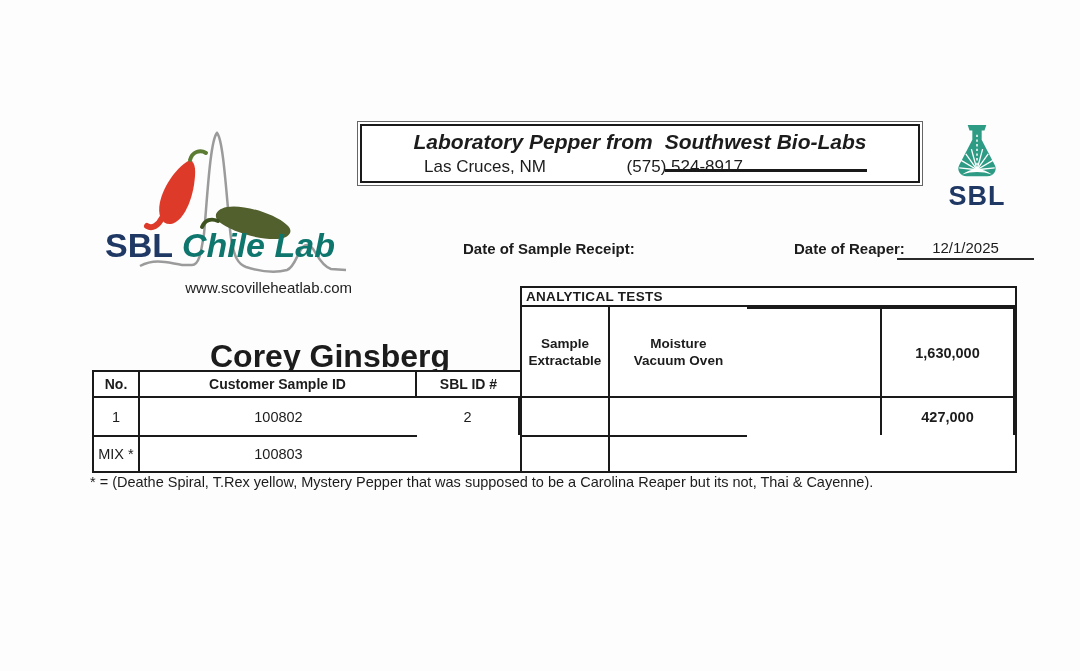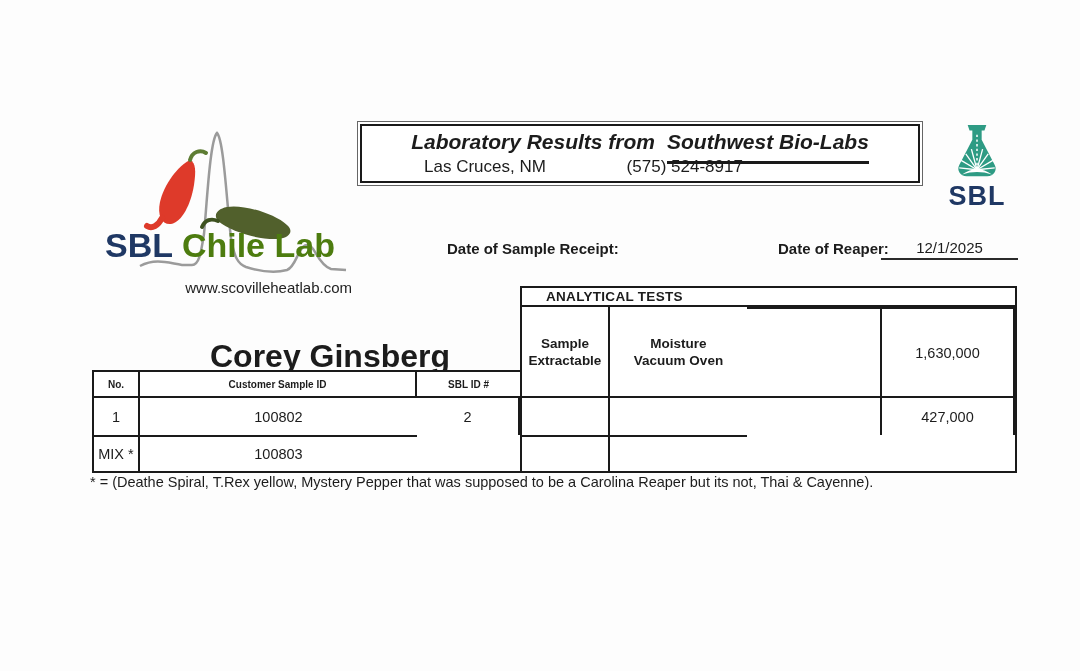--- a/index.html
+++ b/index.html
@@ -12,56 +12,56 @@
   }
 
   
   .chile-logo-svg { position:absolute; left:138px; top:126px; width:210px; height:152px; }
   .chile-wordmark {
     position:absolute; left:88px; top:226px; width:264px;
     text-align:center; font-size:34px; font-weight:bold; letter-spacing:0px;
     white-space:nowrap;
   }
   .wm-sbl   { color:#1F3864; }
-  .wm-chile { color:#4d7c0f; }
+  .wm-chile { color:#0f766e;font-style:italic; }
   .brand-site {
     position:absolute; left:88px; top:279px; width:264px;
     text-align:right; font-size:15px; color:#222;
   }
 
   
   .header-box {
     position:absolute; left:357px; top:121px; width:566px; height:65px;
     border:1px solid #666; padding:2px; background:#fff;
   }
   .header-box-inner {
     width:100%; height:100%; border:2px solid #1a1a1a;
     text-align:center;
   }
   .hb-title {
     margin-top:4px; font-size:21px; font-weight:bold; font-style:italic;
     white-space:nowrap;
   }
   .hb-title .lab-name {
     margin-left:12px;
-    border-bottom:3px solid #1a1a1a; padding-bottom:8px;
+    border-bottom:3px solid #1a1a1a; padding-bottom:16px;
   }
   .hb-line2 { margin-top:3px; font-size:17px; text-align:left; padding-left:62px; }
   .hb-phone { margin-left:76px; }
 
   
   .corner-logo { position:absolute; left:944px; top:123px; width:66px; text-align:center; }
   .corner-logo svg { width:56px; height:58px; display:block; margin:0 auto; }
   .corner-logo-text {
     font-size:27px; font-weight:bold; color:#1F3864; letter-spacing:1px;
     margin-top:0px;
   }
 
   
-  .date-row { position:absolute; left:0; top:239px; width:1008px; height:22px; font-size:15px; }
+  .date-row { position:absolute; left:16px; top:239px; width:1008px; height:22px; font-size:15px; }
   .date-label { position:absolute; font-weight:bold; white-space:nowrap; }
   .dl-receipt { left:447px; top:1px; }
   .dl-report  { left:778px; top:1px; }
   .date-value {
     position:absolute; text-align:center; border-bottom:2px solid #2a2a2a;
     padding-bottom:2px; top:0;
   }
   .dv-receipt { left:605px; width:143px; }
   .dv-report  { left:881px; width:137px; }
 
@@ -74,51 +74,51 @@
     border-bottom:3px solid #1a1a1a; padding:0 4px 2px 4px; white-space:nowrap;margin-top:24px;
   }
 
   
   .at-table {
     position:absolute; left:520px; top:286px; width:497px; height:187px;
     border:2px solid #1a1a1a; background:#fff;
   }
   .at-title {
     height:19px; line-height:17px; border-bottom:2px solid #1a1a1a;
-    font-size:13.5px; font-weight:bold; padding-left:24px; letter-spacing:0.3px;
+    font-size:13.5px; font-weight:bold; padding-left:4px; letter-spacing:0.3px;
   }
   .at-grid {
     display:grid;
     grid-template-columns:88px 137px 135px 1fr;
     grid-template-rows:89px 39px 1fr;
     width:100%; height:164px;
   }
   .cell {
     display:flex; flex-direction:column; align-items:center; justify-content:center;
     font-size:13.5px; text-align:center;
   }
   .at-grid .cell { border-right:2px solid #1a1a1a; }
   .at-grid .cell.last { border-right:none; }
-  .at-grid .cell.datarow { border-top:2px solid #1a1a1a; font-size:14.5px; font-weight:normal; }
+  .at-grid .cell.datarow { border-top:2px solid #1a1a1a; font-size:14.5px; font-weight:bold; }
   .at-grid .hcell { font-weight:bold; line-height:17px; }
 
   
   .sample-table {
     position:absolute; left:92px; top:370px; width:430px; height:103px;
     border:2px solid #1a1a1a; background:#fff;
   }
   .st-grid {
     display:grid;
     grid-template-columns:46px 277px 1fr;
     grid-template-rows:24px 39px 1fr;
     width:100%; height:99px;
   }
   .st-grid .cell { border-right:2px solid #1a1a1a; }
   .st-grid .cell.last { border-right:none; }
-  .st-grid .hcell { font-weight:bold; font-size:10px;text-align:center; }
+  .st-grid .hcell { font-weight:bold; font-size:14px;text-align:center; }
   .st-grid .cell.datarow { border-top:2px solid #1a1a1a; font-size:14.5px; }
 
   
   .footnote {
     position:absolute; left:90px; top:474px; width:880px;
     font-size:14.5px; color:#1c1c1c; white-space:nowrap;
   }
 </style>
 </head>
 <body>
@@ -146,21 +146,21 @@
 
 <div class="chile-wordmark">
   <span class="wm-sbl">SBL</span>
   <span class="wm-chile">Chile Lab</span>
 </div>
 <div class="brand-site">www.scovilleheatlab.com</div>
 
 <div class="header-box">
   <div class="header-box-inner">
     <div class="hb-title">
-      <span>Laboratory Results from</span><span class="lab-name">Southwest Bio-Labs</span>
+      <span>Laboratory Pepper from</span><span class="lab-name">Southwest Bio-Labs</span>
     </div>
     <div class="hb-line2">
       <span>Las Cruces, NM</span>
       <span class="hb-phone">(575) 524-8917</span>
     </div>
   </div>
 </div>
 
 <div class="corner-logo">
   <svg viewBox="0 0 60 62" xmlns="http://www.w3.org/2000/svg">

